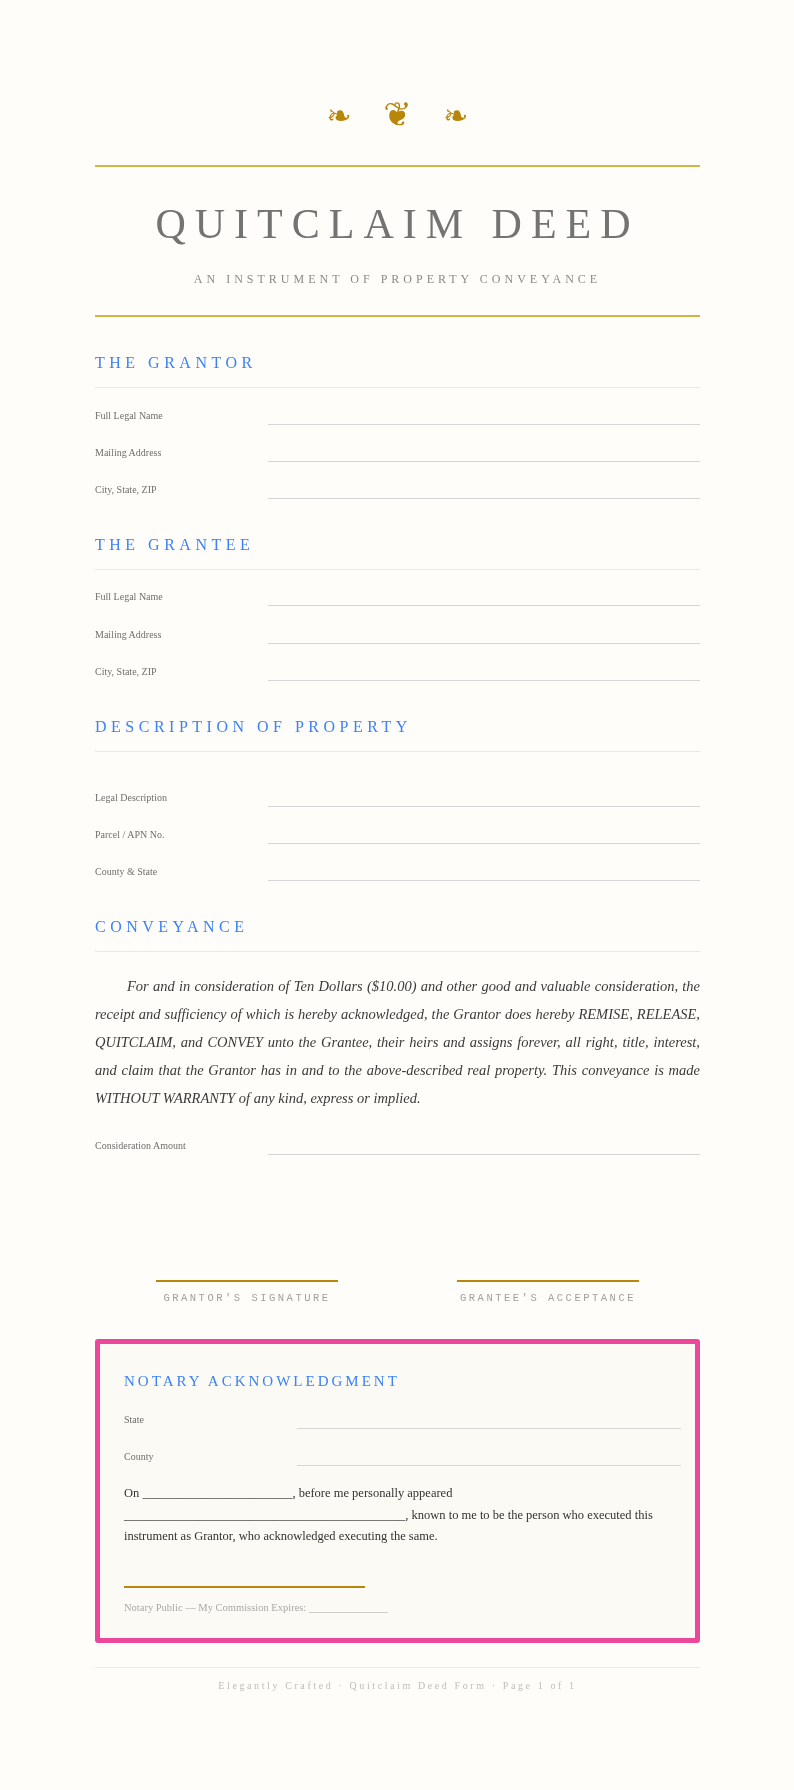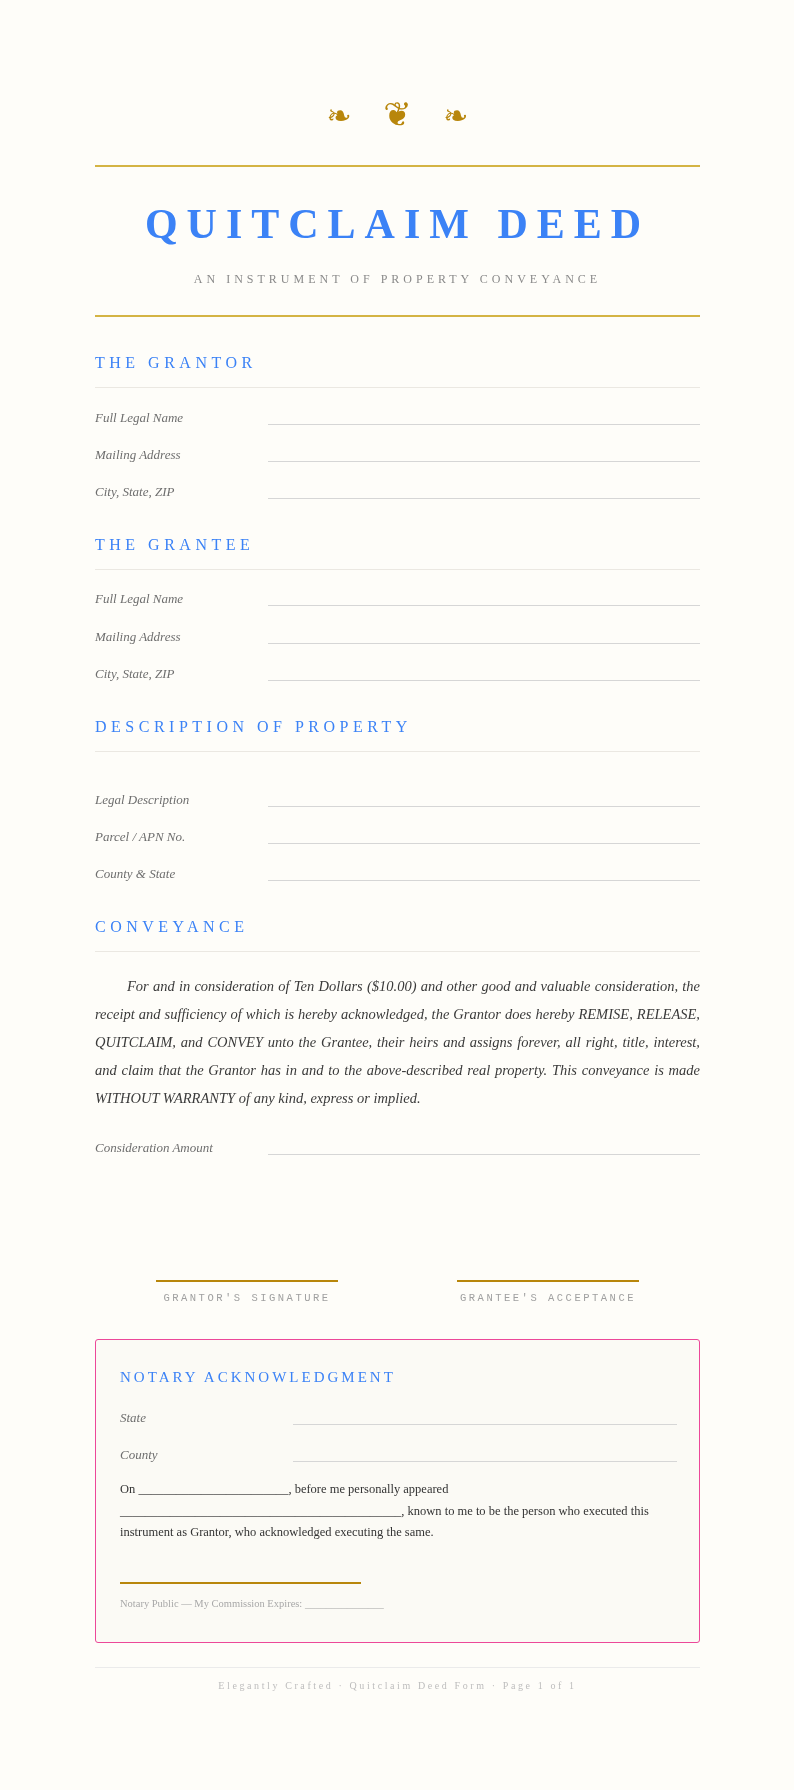--- a/index.html
+++ b/index.html
@@ -12,50 +12,50 @@
   .page { position: absolute; left: 95px; width: 605px; top: 0; }
   .ornament {
     position: absolute; top: 98px; left: 0; width: 100%;
     text-align: center; color: #b8860b; font-size: 30px; line-height: 1;
   }
   .ornament span { display: inline-block; margin: 0 12px; }
   .ornament .mid { font-size: 34px; }
   .gold-rule { position: absolute; left: 0; width: 100%; height: 2px; background: #d4b444; }
   .title {
     position: absolute; top: 200px; left: 0; width: 100%; text-align: center;
-    font-size: 42px; letter-spacing: 9px; color: #3b82f6; font-weight: bold;
+    font-size: 42px; letter-spacing: 9px; color: #737373; font-weight: normal;
   }
   .subtitle {
     position: absolute; top: 272px; left: 0; width: 100%; text-align: center;
     font-size: 12px; letter-spacing: 4px; color: #8a8a8a;
   }
   .section-title {
     position: absolute; left: 0; font-size: 16px; letter-spacing: 4.5px;
     color: #3b82f6;
   }
   .thin-rule { position: absolute; left: 0; width: 100%; height: 1px; background: #ebe8e2; }
   .field { position: absolute; left: 0; width: 100%; height: 24px; }
   .field .label {
-    position: absolute; left: 0; top: 0; font-style: italic; font-size: 13px; color: #6e6e6e;
+    position: absolute; left: 0; top: 0; font-size: 10px; color: #6e6e6e;
   }
   .field .line {
     position: absolute; left: 173px; right: 0; top: 14px; height: 1px;
     border-bottom: 1px solid #d6d6d6; background: transparent;
   }
   .para {
     position: absolute; left: 0; width: 100%; top: 972px;
     font-style: italic; font-size: 14.5px; line-height: 28px; text-align: justify;
     color: #3a3a3a; text-indent: 32px;
   }
   .sig { position: absolute; top: 1280px; width: 182px; text-align: center; font-family: Liberation Mono, monospace; }
   .sig .sig-line { height: 2px; background: #b8860b; margin-bottom: 10px; }
   .sig .sig-label { font-size: 10.5px; letter-spacing: 2.5px; color: #a0a0a0; }
   .notary {
     position: absolute; left: 0; top: 1339px; width: 605px; height: 304px;
-    border: 1px solid #ec4899; border-radius: 3px; background: #fbfaf5;
+    border: 5px solid #ec4899; border-radius: 3px; background: #fbfaf5;
   }
   .notary .section-title { left: 24px; top: 29px; font-size: 15px; letter-spacing: 3px; }
   .notary .field { left: 24px; width: 557px; text-align: right; }
   .notary .field .line { left: 173px; }
   .notary-text {
     position: absolute; left: 24px; top: 139px; width: 557px;
     font-size: 12.5px; line-height: 21.5px; color: #333;
   }
   .notary-sig-line { position: absolute; left: 24px; top: 242px; width: 241px; height: 2px; background: #b8860b; }
   .notary-caption { position: absolute; left: 24px; top: 258px; font-size: 10.5px; color: #a8a8a8; }

